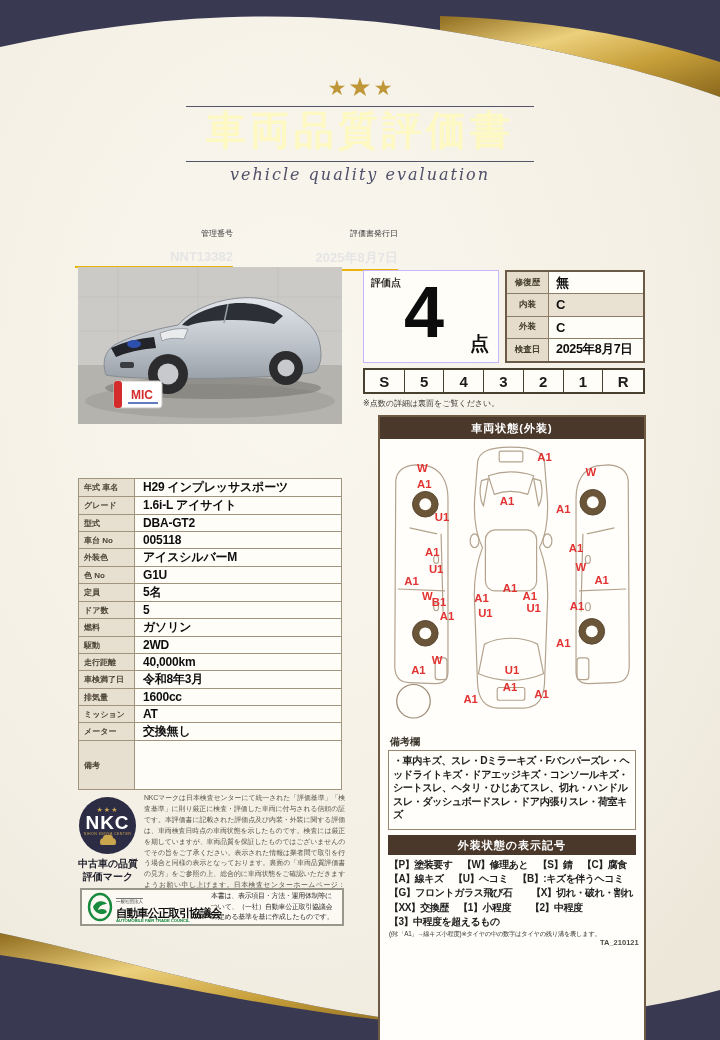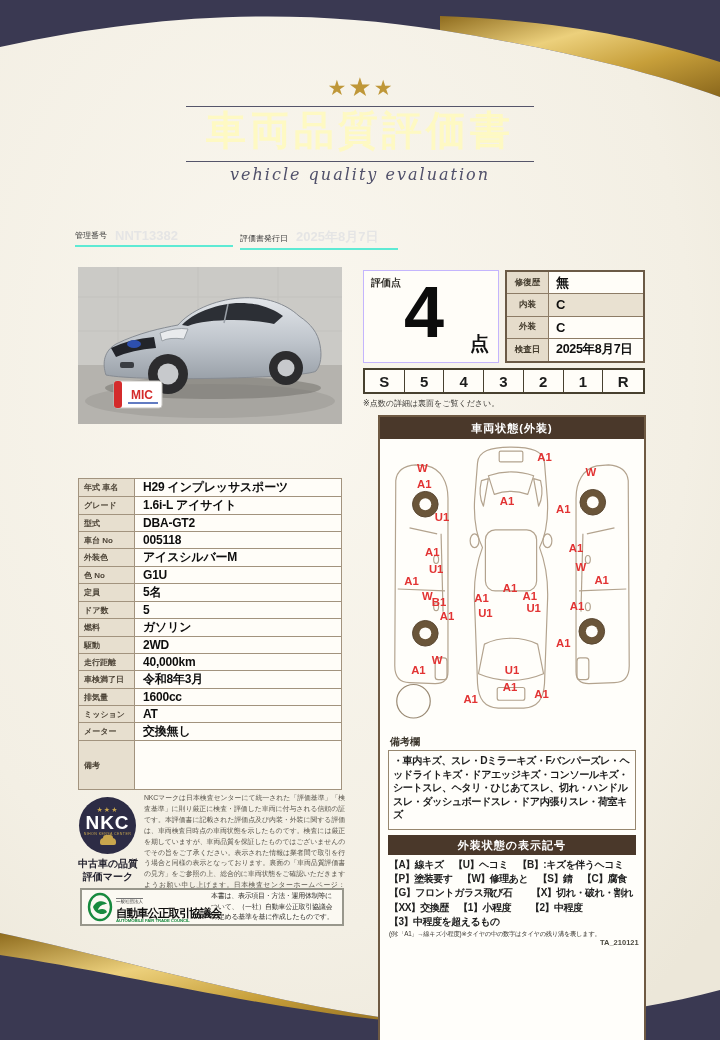--- a/index.html
+++ b/index.html
@@ -13,21 +13,21 @@
   .stars{color:#bf9738;line-height:1;height:30px;display:flex;justify-content:center;align-items:center;gap:2px;}
   .stars .s{font-size:21px;} .stars .s.mid{font-size:26px;}
   .hline{width:348px;margin:4px auto 0;border-top:1px solid #55556a;height:0;}
   .title{font-family:"Liberation Serif","DejaVu Serif",serif;font-size:40px;font-weight:bold;
          color:#fef9c3;letter-spacing:4px;margin:2px 0 8px;line-height:1.1;}
   .subtitle{font-family:"DejaVu Serif","Liberation Serif",serif;font-style:italic;
             font-size:16px;color:#50506a;letter-spacing:2px;margin-top:3px;}
 
   
   .meta-group{position:absolute;display:flex;align-items:flex-end;gap:8px;
-              border-bottom:2px solid #5eead4;padding-bottom:2px;}
+              border-bottom:2px solid #eab308;padding-bottom:2px;flex-direction:column;}
   .meta-label{font-size:8px;color:#3a3a3a;padding-bottom:2px;white-space:nowrap;}
   .meta-value{font-size:13px;font-weight:bold;color:#e5e5e5;white-space:nowrap;}
   .mg1{left:75px;top:228px;width:158px;}
   .mg2{left:240px;top:228px;width:158px;}
 
   
   .photo{position:absolute;left:78px;top:267px;width:264px;height:157px;background:#cbcac6;}
 
   
   .score-box{position:absolute;left:363px;top:270px;width:136px;height:93px;background:#fffdf8;
@@ -373,22 +373,22 @@
           <text x="204" y="134" class="marker">W</text>
           <text x="225" y="147" class="marker">A1</text>
           <text x="200" y="173" class="marker">A1</text>
           <text x="186" y="211" class="marker">A1</text>
         </g>
     </svg>
     <div class="remarks-label">備考欄</div>
     <div class="remarks-box">・車内キズ、スレ・Dミラーキズ・Fバンパーズレ・ヘッドライトキズ・ドアエッジキズ・コンソールキズ・シートスレ、ヘタリ・ひじあてスレ、切れ・ハンドルスレ・ダッシュボードスレ・ドア内張りスレ・荷室キズ</div>
     <div class="legend-title">外装状態の表示記号</div>
     <div class="legend-body">
+      <div>【P】塗装要す　【W】修理あと　【S】錆　【C】腐食</div>
       <div>【A】線キズ　【U】ヘコミ　【B】:キズを伴うヘコミ</div>
-      <div>【P】塗装要す　【W】修理あと　【S】錆　【C】腐食</div>
       <div>【G】フロントガラス飛び石　　【X】切れ・破れ・割れ</div>
       <div>【XX】交換歴　【1】小程度　　【2】中程度</div>
       <div>【3】中程度を超えるもの</div>
     </div>
     <div class="legend-note">(例:「A1」→線キズ小程度)※タイヤの中の数字はタイヤの残り溝を表します。</div>
   </div>
   <div class="ta-code">TA_210121</div>
 
   <div class="nkc-emblem">
     <div class="nkc-stars">★★★</div>

